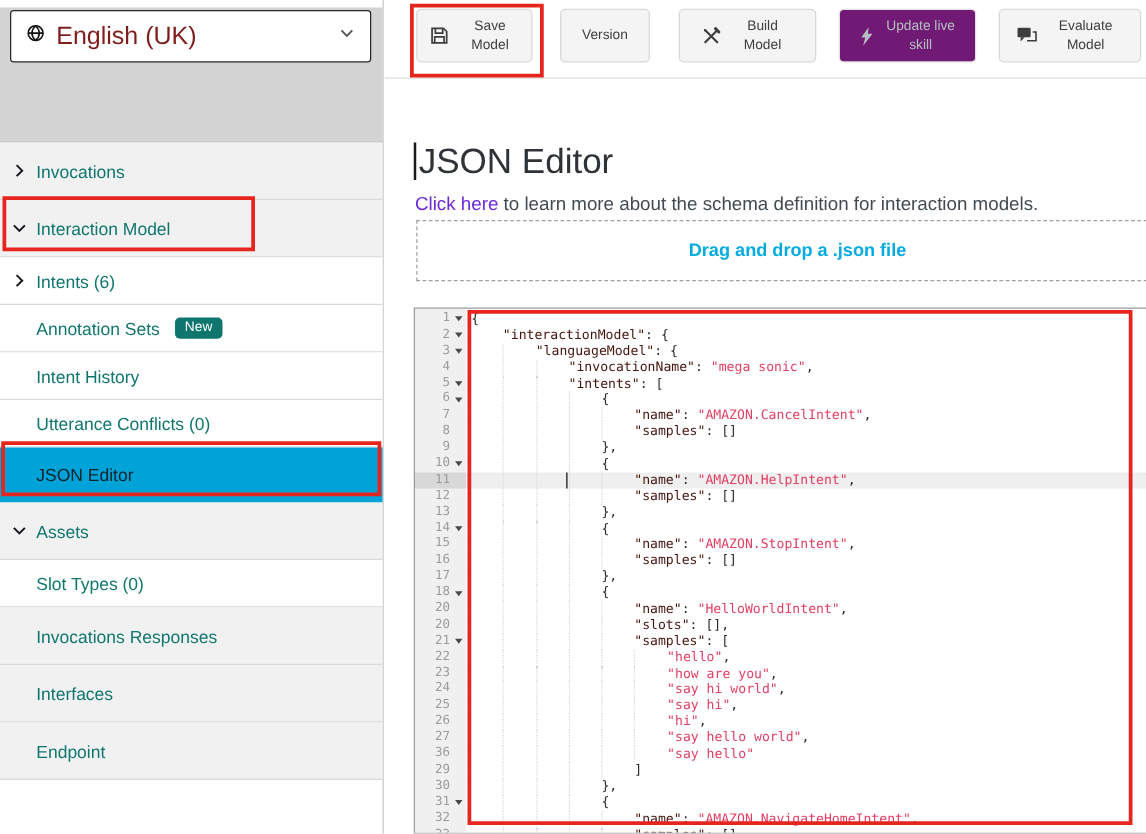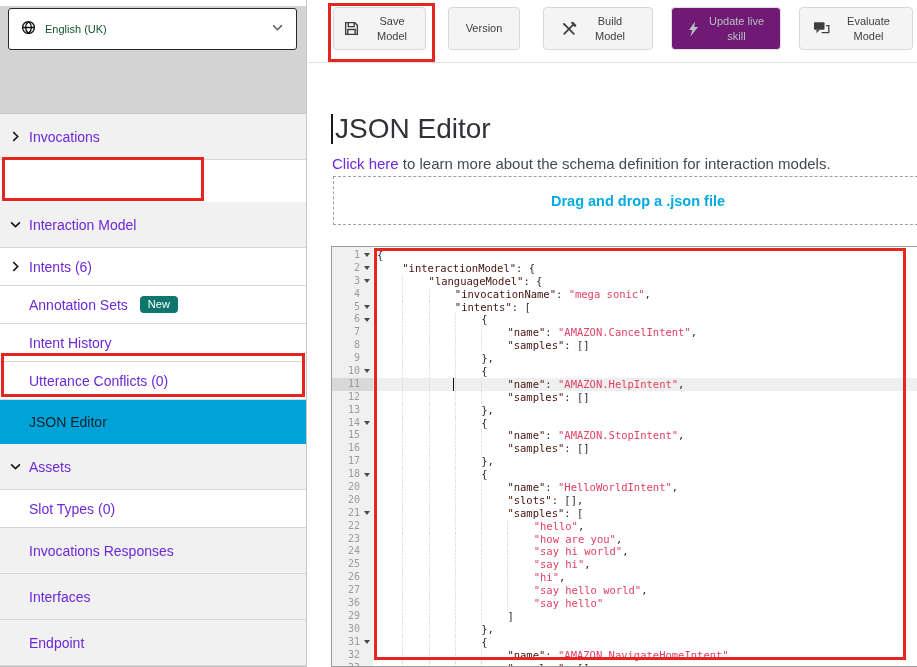--- a/index.html
+++ b/index.html
@@ -3,27 +3,27 @@
 <meta charset="utf-8">
 <style>
   html,body{margin:0;padding:0;}
   body{font-family:"Liberation Sans",sans-serif;}
   #screen{position:relative;width:917px;height:667px;overflow:hidden;background:#fff;}
 
   
   #sidebar{position:absolute;left:0;top:0;width:307px;height:667px;background:#fff;border-right:1px solid #c8c8c8;box-sizing:border-box;}
   #lang-area{height:108px;background:#d3d3d3;border-bottom:1px solid #c6c6c6;box-sizing:border-box;}
   #lang-select{position:absolute;left:8px;top:8px;width:289px;height:42px;background:#fff;border:1px solid #24292e;border-radius:3px;box-sizing:border-box;display:flex;align-items:center;padding:0 12px;gap:9px;cursor:pointer;}
-  #lang-select .lbl{font-size:11px;color:#14532d;flex:1;}
+  #lang-select .lbl{font-size:20px;color:#7f1d1d;flex:1;}
   .group-header{font-size:13px;font-weight:bold;color:#1b1f23;letter-spacing:.4px;padding-left:14px;display:flex;align-items:center;}
   #custom-header{height:50px;margin-top:6px;}
   #models-header{height:40px;background:#d3d3d3;border-top:1px solid #c0c0c0;border-bottom:2px solid #8f8f8f;box-sizing:border-box;}
   .nav-row{position:relative;display:flex;align-items:center;padding-left:29px;box-sizing:border-box;border-bottom:1px solid #d9d9d9;cursor:pointer;}
   .nav-row .chev{position:absolute;left:10px;display:flex;align-items:center;}
-  .nav-row .lbl{font-size:14px;color:#6d28d9;}
+  .nav-row .lbl{font-size:14px;color:#0f766e;}
   .nav-row.level1{background:#f1f1f1;}
   .nav-row.level2{background:#ffffff;}
   .nav-row.selected{background:#00a3d7;border-bottom:none;}
   .nav-row.selected .lbl{color:#10222b;}
   .badge{margin-left:12px;background:#0f766e;color:#fff;font-size:11px;padding:3px 8px;border-radius:4px;line-height:11px;}
 
   
   #topbar{position:absolute;left:308px;top:0;width:609px;height:63px;background:#fff;border-bottom:1px solid #d9dee1;box-sizing:border-box;}
   .tbtn{position:absolute;top:7px;height:43px;display:flex;align-items:center;justify-content:center;gap:8px;background:#f4f4f4;border:1px solid #d8d8d8;border-radius:4px;box-sizing:border-box;color:#3e3e3e;cursor:pointer;}
   .tbtn .lbl{font-size:11px;line-height:15px;text-align:center;}
@@ -90,21 +90,21 @@
     </div>
     <nav id="nav-list">
         <div class="nav-row level1" style="height: 46px;">
           <span class="chev">
             <svg width="11" height="11" viewBox="0 0 10 10" fill="none" stroke="#16191f" stroke-width="1.5">
               <path d="M3 1l4 4-4 4"></path>
             </svg>
           </span>
           <span class="lbl">Invocations</span>
         </div>
-        <div class="nav-row level1" style="height: 46px; margin-top: 42px;">
+        <div class="nav-row level1" style="height: 46px;">
           <span class="chev">
             <svg width="11" height="11" viewBox="0 0 10 10" fill="none" stroke="#16191f" stroke-width="1.5">
               <path d="M1 3l4 4 4-4"></path>
             </svg>
           </span>
           <span class="lbl">Interaction Model</span>
         </div>
         <div class="nav-row level2" style="height: 38px;">
           <span class="chev">
             <svg width="11" height="11" viewBox="0 0 10 10" fill="none" stroke="#16191f" stroke-width="1.5">
@@ -139,21 +139,20 @@
         </div>
         <div class="nav-row level1" style="height: 46px;">
           <span class="lbl">Invocations Responses</span>
         </div>
         <div class="nav-row level1" style="height: 46px;">
           <span class="lbl">Interfaces</span>
         </div>
         <div class="nav-row level1" style="height: 46px;">
           <span class="lbl">Endpoint</span>
         </div>
-        <div class="group-header" id="models-header">MODELS</div>
       </nav>
   </aside>
 
   <header id="topbar">
       <button class="tbtn" style="left: 25px; width: 93px;">
         <span class="ico">
           <svg width="17" height="17" viewBox="0 0 16 16" fill="none" stroke="currentColor" stroke-width="1.3">
             <path d="M2.5 2.5h8.6l2.4 2.4v8.6H2.5z"></path>
             <path d="M5 2.7v3.5h5.5V2.7"></path>
             <path d="M4.5 13.2V9h7v4.2"></path>

